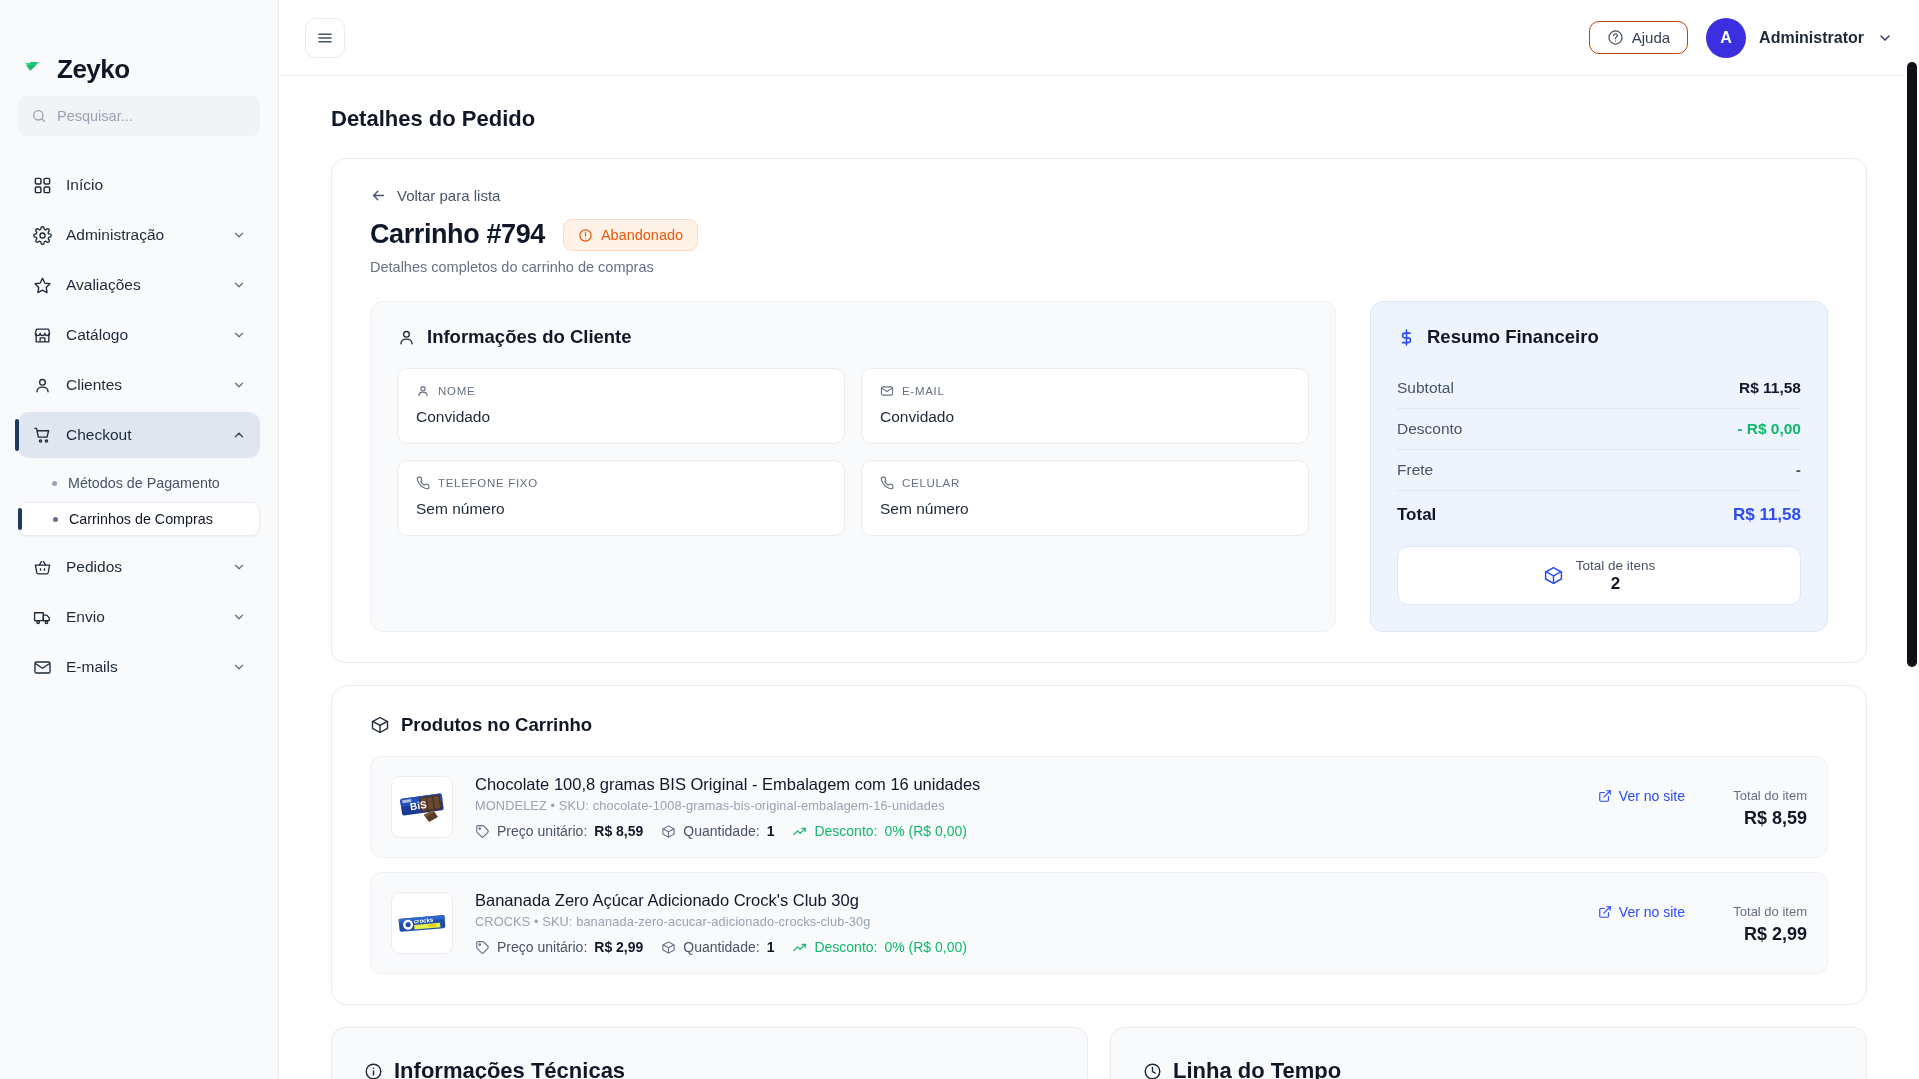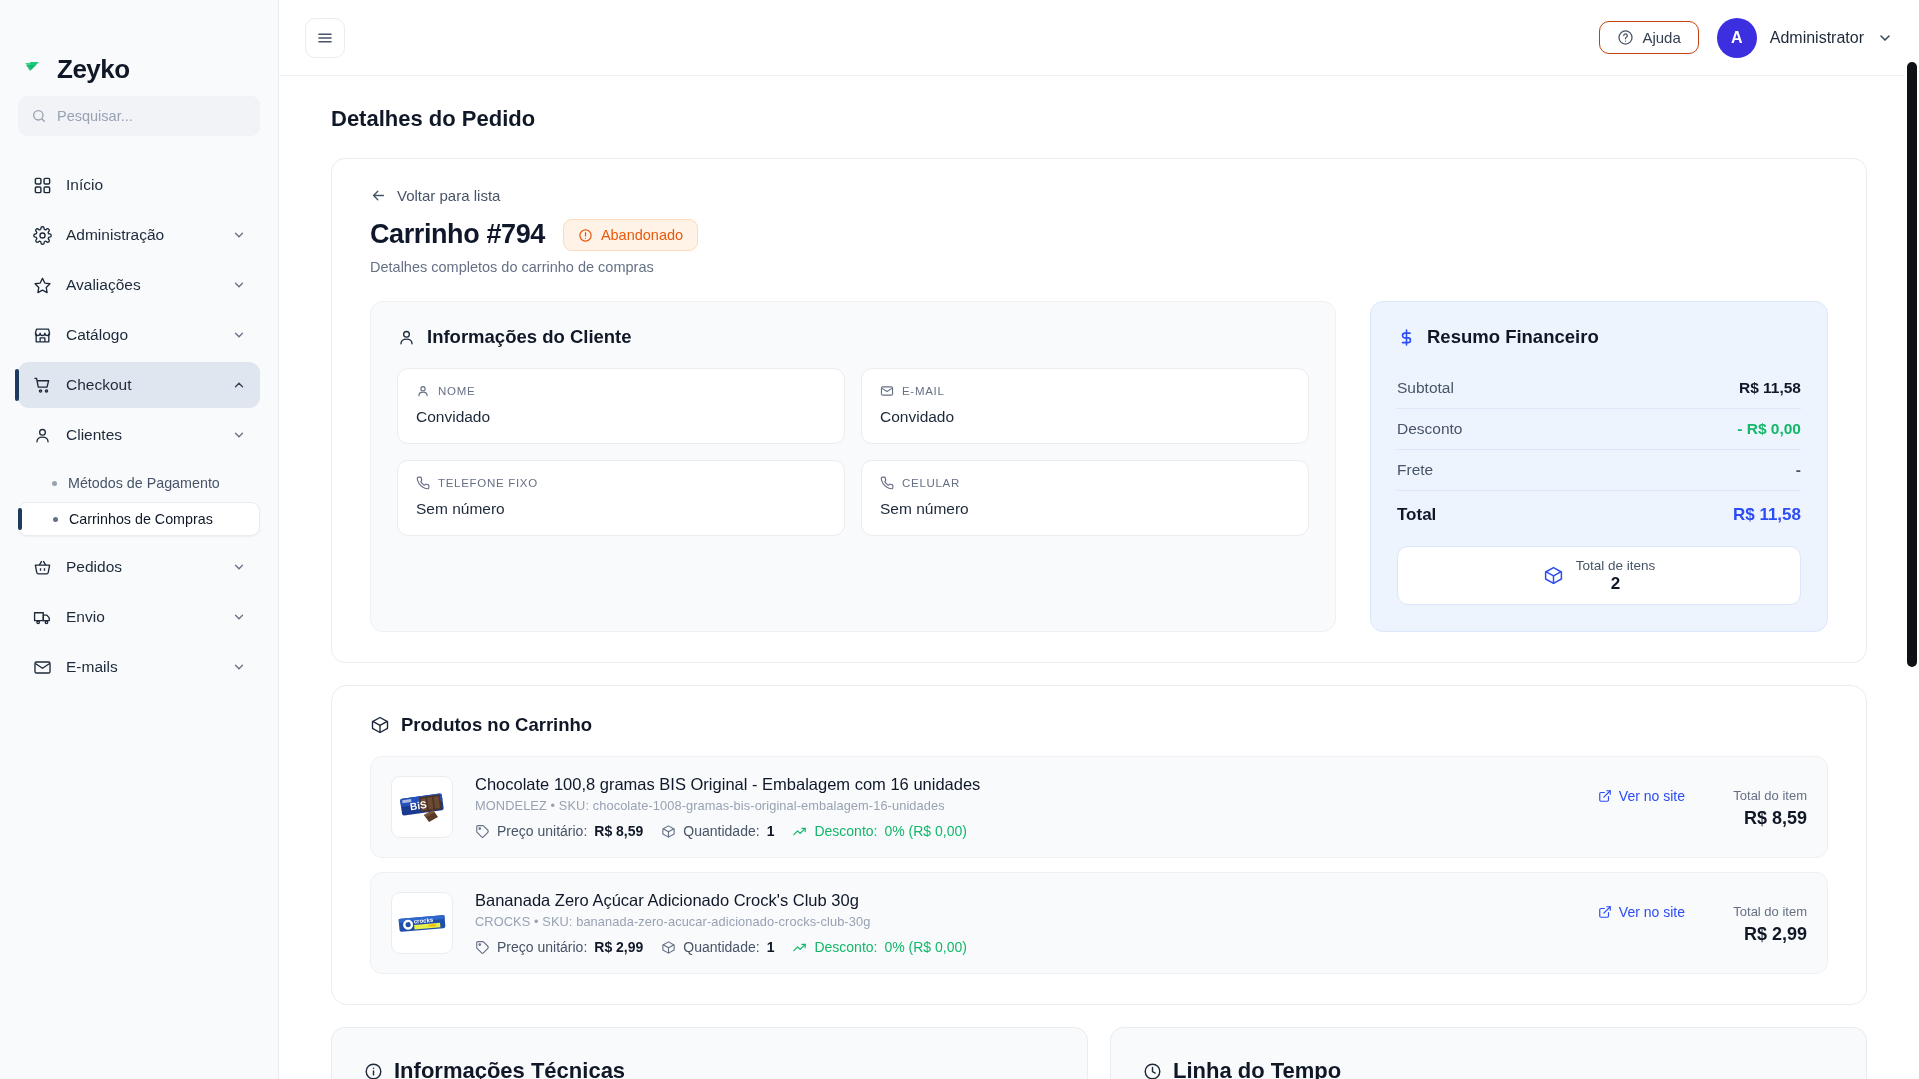--- a/index.html
+++ b/index.html
@@ -94,21 +94,21 @@
     height: 33px; border-radius: 10px; border: 1px solid #c2410c; background: #fff;
     display: flex; align-items: center; gap: 8px; padding: 0 17px;
     font-size: 15px; color: #344054; cursor: pointer;
   }
   .user-area { display: flex; align-items: center; gap: 13px; cursor: pointer; }
   .avatar {
     width: 40px; height: 40px; border-radius: 50%;
     background: #3c2fe0; color: #fff; font-size: 16px; font-weight: 700;
     display: flex; align-items: center; justify-content: center;
   }
-  .user-name { font-size: 16px; color: #1d2939; font-weight: 400; }
+  .user-name { font-size: 16px; color: #1d2939; font-weight: 700; }
 
   .content { flex:1; overflow:hidden; padding: 0 0 0 0; }
   .page-title {
     font-size: 22px; font-weight: 700; color: #101828;
     padding: 30px 0 0 52px;
   }
 
   .panel {
     margin: 26px 52px 0 52px;
     background: #fff; border: 1px solid #eaecf0; border-radius: 14px;
@@ -299,47 +299,47 @@
           </svg>
         </span>
         <span>Catálogo</span>
         <span class="chev">
           <svg width="14" height="14" viewBox="0 0 24 24" fill="none" stroke="#667085" stroke-width="2.2" stroke-linecap="round">
               <path d="M6 9l6 6 6-6"></path>
             </svg>
         </span>
       </div>
 
+      <div class="nav-item">
+        <span class="nav-ico">
+          <svg width="19" height="19" viewBox="0 0 24 24" fill="none" stroke="#1d2939" stroke-width="1.7" stroke-linecap="round">
+            <circle cx="12" cy="8" r="3.6"></circle>
+              <path d="M5 20c0-3.6 3.1-6 7-6s7 2.4 7 6"></path>
+          </svg>
+        </span>
+        <span>Clientes</span>
+        <span class="chev">
+          <svg width="14" height="14" viewBox="0 0 24 24" fill="none" stroke="#667085" stroke-width="2.2" stroke-linecap="round">
+              <path d="M6 9l6 6 6-6"></path>
+            </svg>
+        </span>
+      </div>
+
       <div class="nav-item active">
         <span class="nav-ico">
           <svg width="19" height="19" viewBox="0 0 24 24" fill="none" stroke="#1d2939" stroke-width="1.7" stroke-linecap="round" stroke-linejoin="round">
             <path d="M2.5 3h2l2.2 11h11l2-8H6"></path>
               <circle cx="9.5" cy="19" r="1.4"></circle>
               <circle cx="17" cy="19" r="1.4"></circle>
           </svg>
         </span>
         <span>Checkout</span>
         <span class="chev">
           <svg width="14" height="14" viewBox="0 0 24 24" fill="none" stroke="#344054" stroke-width="2.2" stroke-linecap="round">
               <path d="M18 15l-6-6-6 6"></path>
-            </svg>
-        </span>
-      </div>
-
-      <div class="nav-item">
-        <span class="nav-ico">
-          <svg width="19" height="19" viewBox="0 0 24 24" fill="none" stroke="#1d2939" stroke-width="1.7" stroke-linecap="round">
-            <circle cx="12" cy="8" r="3.6"></circle>
-              <path d="M5 20c0-3.6 3.1-6 7-6s7 2.4 7 6"></path>
-          </svg>
-        </span>
-        <span>Clientes</span>
-        <span class="chev">
-          <svg width="14" height="14" viewBox="0 0 24 24" fill="none" stroke="#667085" stroke-width="2.2" stroke-linecap="round">
-              <path d="M6 9l6 6 6-6"></path>
             </svg>
         </span>
       </div>
 
       <div class="subnav">
         <div class="subnav-item">
           <span class="dot"></span>
           <span>Métodos de Pagamento</span>
         </div>
         <div class="subnav-item active">

